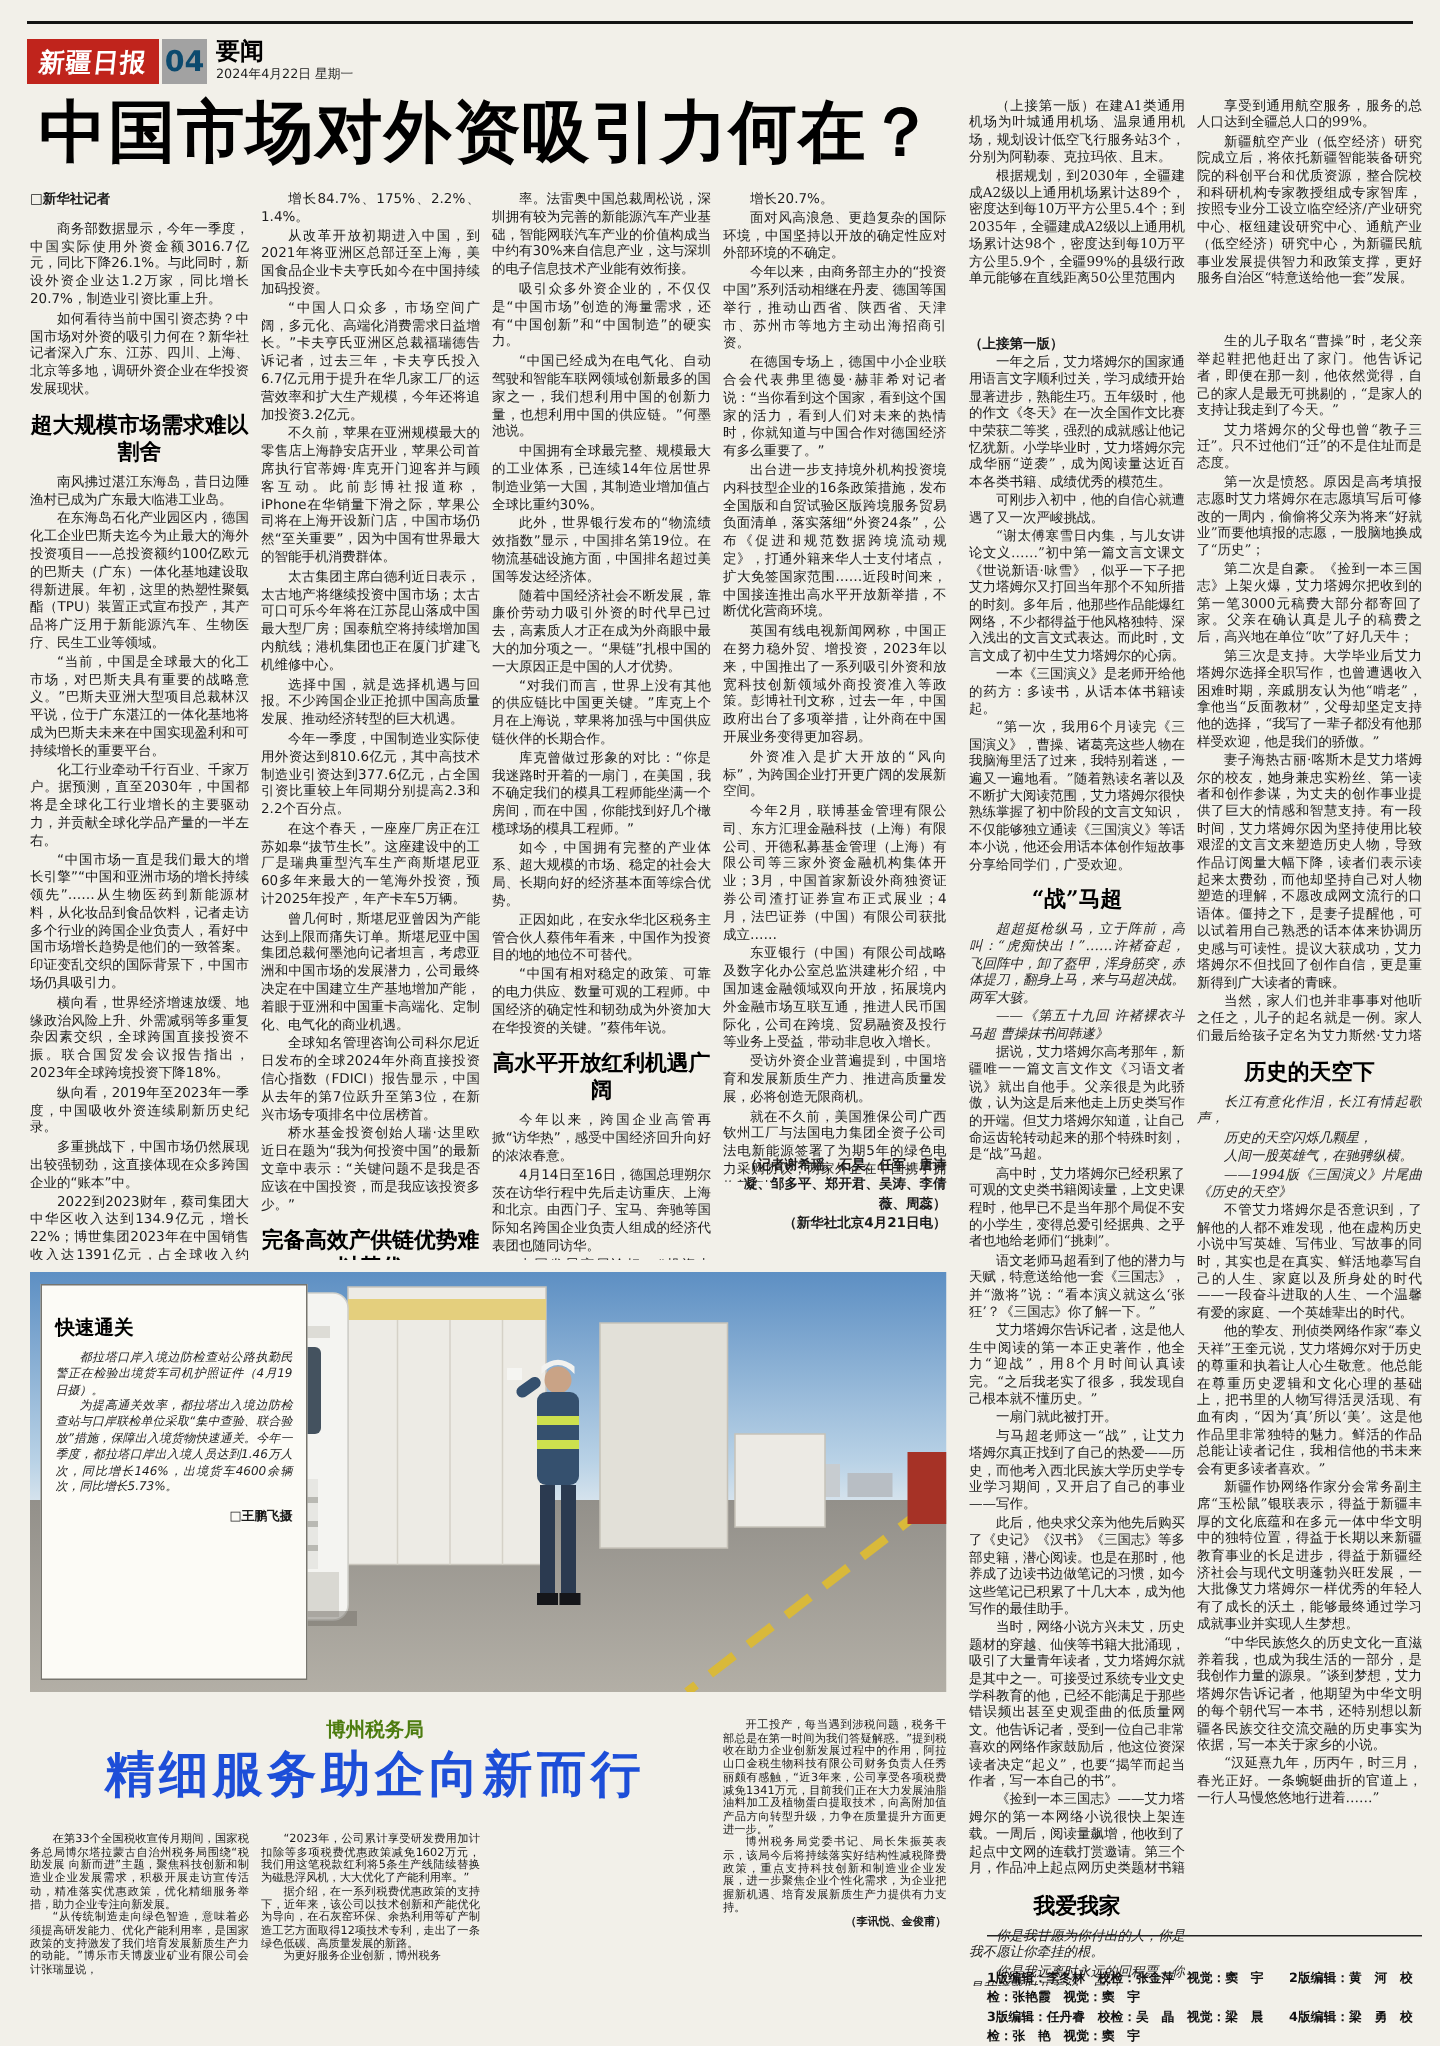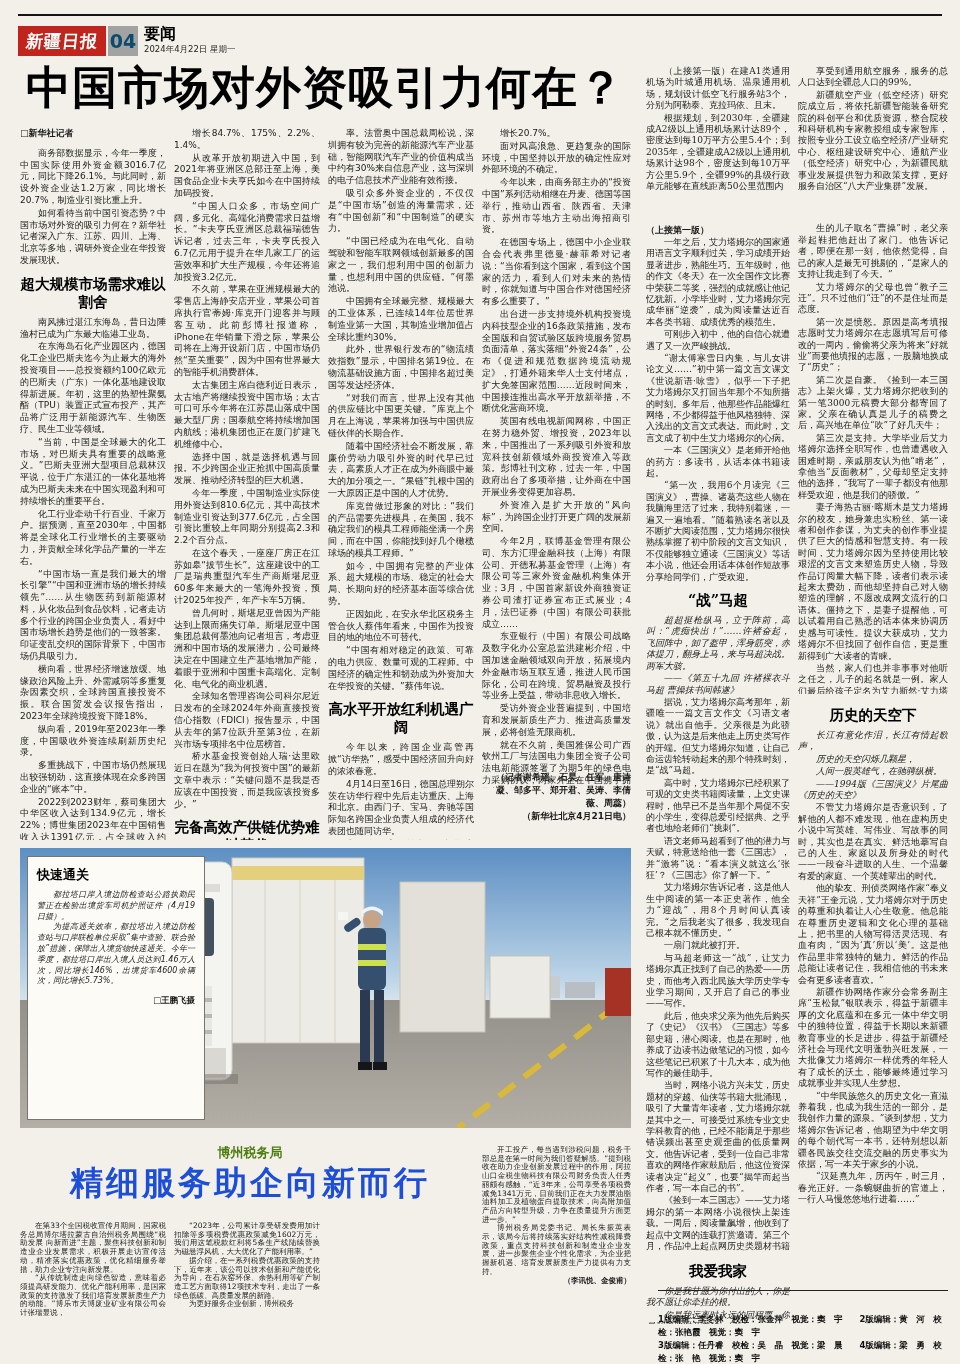--- a/index.html
+++ b/index.html
@@ -19,21 +19,21 @@
   .serif{font-family:"DejaVu Serif",serif;font-size:9px;line-height:11.4px;}
   .col .para{text-indent:2em;margin:0 0 1px 0;}
   .col .subhead{font-weight:bold;font-size:14.5px;line-height:18px;text-align:center;text-indent:0;margin:8px 0 6px 0;color:#000;}
   .col .quote{font-style:italic;text-indent:2em;margin:1px 0;color:#222;}
   .col .byline{font-weight:bold;text-indent:0;margin:0 0 8px 0;}
   .col .label{font-weight:bold;text-indent:0;margin-top:2px;}
   .col .gap{height:30px;}
   #col4-sign{left:482px;top:771px;width:149px;font-size:9px;line-height:13px;font-weight:bold;text-align:right;}
   
   #news-photo{left:20px;top:848px;width:611px;height:280px;}
-  #caption-card{left:27px;top:856px;width:178px;height:264px;background:#fcfbf6;border:1px solid #77756e;box-sizing:border-box;padding:9px 9px;overflow:hidden;}
+  #caption-card{left:27px;top:856px;width:178px;height:264px;background:#fcfbf6;border:1px solid #77756e;box-sizing:border-box;padding:19px 9px;overflow:hidden;}
   #caption-card .cap-title{font-weight:bold;font-size:13px;margin-bottom:6px;color:#000;}
   #caption-card .cap-p{font-size:8px;line-height:10.8px;text-align:justify;text-indent:2em;font-style:italic;color:#222;}
   #caption-card .cap-credit{font-weight:bold;font-size:8.5px;text-align:right;margin-top:8px;}
   
   #tax-kicker{left:20px;top:1144px;width:460px;text-align:center;font-size:13px;font-weight:bold;color:#4d7c0f;}
   #tax-headline{left:20px;top:1160px;width:460px;text-align:center;font-size:33px;line-height:46px;font-weight:900;letter-spacing:3px;color:#1d4ed8;white-space:nowrap;}
   .tax-col{position:absolute;overflow:hidden;font-size:7.5px;line-height:8.7px;text-align:justify;}
   .tax-col .para{text-indent:2em;margin:0;}
   .tax-col .signoff{font-weight:bold;text-align:right;text-indent:0;}
   
@@ -83,23 +83,23 @@
       <div class="para">全球知名管理咨询公司科尔尼近日发布的全球2024年外商直接投资信心指数（FDICI）报告显示，中国从去年的第7位跃升至第3位，在新兴市场专项排名中位居榜首。</div>
       <div class="para">桥水基金投资创始人瑞·达里欧近日在题为“我为何投资中国”的最新文章中表示：“关键问题不是我是否应该在中国投资，而是我应该投资多少。”</div>
       <div class="subhead">完备高效产供链优势难以替代</div>
     </div>
   <div class="col" style="left:328px;top:128px;width:146px;height:712px;">
       <div class="para">率。法雷奥中国总裁周松说，深圳拥有较为完善的新能源汽车产业基础，智能网联汽车产业的价值构成当中约有30%来自信息产业，这与深圳的电子信息技术产业能有效衔接。</div>
       <div class="para">吸引众多外资企业的，不仅仅是“中国市场”创造的海量需求，还有“中国创新”和“中国制造”的硬实力。</div>
       <div class="para">“中国已经成为在电气化、自动驾驶和智能车联网领域创新最多的国家之一，我们想利用中国的创新力量，也想利用中国的供应链。”何墨池说。</div>
       <div class="para">中国拥有全球最完整、规模最大的工业体系，已连续14年位居世界制造业第一大国，其制造业增加值占全球比重约30%。</div>
       <div class="para">此外，世界银行发布的“物流绩效指数”显示，中国排名第19位。在物流基础设施方面，中国排名超过美国等发达经济体。</div>
+      <div class="para">随着中国经济社会不断发展，靠廉价劳动力吸引外资的时代早已过去，高素质人才正在成为外商眼中最大的加分项之一。“果链”扎根中国的一大原因正是中国的人才优势。</div>
       <div class="para">“对我们而言，世界上没有其他的供应链比中国更关键。”库克上个月在上海说，苹果将加强与中国供应链伙伴的长期合作。</div>
-      <div class="para">随着中国经济社会不断发展，靠廉价劳动力吸引外资的时代早已过去，高素质人才正在成为外商眼中最大的加分项之一。“果链”扎根中国的一大原因正是中国的人才优势。</div>
-      <div class="para">库克曾做过形象的对比：“我们的产品需要先进模具，在美国，我不确定我们的模具工程师能坐满一个房间，而在中国，你能找到好几个橄榄球场的模具工程师。”</div>
+      <div class="para">库克曾做过形象的对比：“你是我迷路时开着的一扇门，在美国，我不确定我们的模具工程师能坐满一个房间，而在中国，你能找到好几个橄榄球场的模具工程师。”</div>
       <div class="para">如今，中国拥有完整的产业体系、超大规模的市场、稳定的社会大局、长期向好的经济基本面等综合优势。</div>
       <div class="para">正因如此，在安永华北区税务主管合伙人蔡伟年看来，中国作为投资目的地的地位不可替代。</div>
       <div class="para">“中国有相对稳定的政策、可靠的电力供应、数量可观的工程师。中国经济的确定性和韧劲成为外资加大在华投资的关键。”蔡伟年说。</div>
       <div class="subhead">高水平开放红利机遇广阔</div>
       <div class="para">今年以来，跨国企业高管再掀“访华热”，感受中国经济回升向好的浓浓春意。</div>
       <div class="para">4月14日至16日，德国总理朔尔茨在访华行程中先后走访重庆、上海和北京。由西门子、宝马、奔驰等国际知名跨国企业负责人组成的经济代表团也随同访华。</div>
       <div class="para">中国发展高层论坛、“投资中国”首场标志性活动、博鳌亚洲论坛2024年年会、消博会、广交会……今年以来，密集举行的高层会晤、经贸盛会吸引众多跨国企业负责人来华交流考察、商签合作。</div>
     </div>
   <div class="col" style="left:482px;top:128px;width:149px;height:660px;">
       <div class="para">增长20.7%。</div>
@@ -142,21 +142,21 @@
       <div class="para">当时，网络小说方兴未艾，历史题材的穿越、仙侠等书籍大批涌现，吸引了大量青年读者，艾力塔姆尔就是其中之一。可接受过系统专业文史学科教育的他，已经不能满足于那些错误频出甚至史观歪曲的低质量网文。他告诉记者，受到一位自己非常喜欢的网络作家鼓励后，他这位资深读者决定“起义”，也要“揭竿而起当作者，写一本自己的书”。</div>
       <div class="para">《捡到一本三国志》——艾力塔姆尔的第一本网络小说很快上架连载。一周后，阅读量飙增，他收到了起点中文网的连载打赏邀请。第三个月，作品冲上起点网历史类题材书籍的榜首。随之而来的，是热情洋溢的粉丝留言、各式各样的平台赞誉以及可观的稿酬收入……</div>
     </div>
   <div class="col serif" style="left:646px;top:1254px;width:144px;height:70px;">
       <div class="subhead">我爱我家</div>
       <div class="quote">你是我甘愿为你付出的人，你是我不愿让你牵挂的根。</div>
       <div class="quote">你是我远离时永远的回程票，你是我迷路时开着的一扇门。</div>
     </div>
   <div class="col serif" style="left:798px;top:66px;width:150px;height:628px;">
       <div class="para">享受到通用航空服务，服务的总人口达到全疆总人口的99%。</div>
-      <div class="para">新疆航空产业（低空经济）研究院成立后，将依托新疆智能装备研究院的科创平台和优质资源，整合院校和科研机构专家教授组成专家智库，按照专业分工设立临空经济/产业研究中心、枢纽建设研究中心、通航产业（低空经济）研究中心，为新疆民航事业发展提供智力和政策支撑，更好服务自治区“八大产业集群”发展。</div>
+      <div class="para">新疆航空产业（低空经济）研究院成立后，将依托新疆智能装备研究院的科创平台和优质资源，整合院校和科研机构专家教授组成专家智库，按照专业分工设立临空经济/产业研究中心、枢纽建设研究中心、通航产业（低空经济）研究中心，为新疆民航事业发展提供智力和政策支撑，更好服务自治区“特意送给他一套”发展。</div>
       <div class="gap"></div>
       <div class="para">生的儿子取名“曹操”时，老父亲举起鞋把他赶出了家门。他告诉记者，即便在那一刻，他依然觉得，自己的家人是最无可挑剔的，“是家人的支持让我走到了今天。”</div>
       <div class="para">艾力塔姆尔的父母也曾“教子三迁”。只不过他们“迁”的不是住址而是态度。</div>
       <div class="para">第一次是愤怒。原因是高考填报志愿时艾力塔姆尔在志愿填写后可修改的一周内，偷偷将父亲为将来“好就业”而要他填报的志愿，一股脑地换成了“历史”；</div>
       <div class="para">第二次是自豪。《捡到一本三国志》上架火爆，艾力塔姆尔把收到的第一笔3000元稿费大部分都寄回了家。父亲在确认真是儿子的稿费之后，高兴地在单位“吹”了好几天牛；</div>
       <div class="para">第三次是支持。大学毕业后艾力塔姆尔选择全职写作，也曾遭遇收入困难时期，亲戚朋友认为他“啃老”，拿他当“反面教材”，父母却坚定支持他的选择，“我写了一辈子都没有他那样受欢迎，他是我们的骄傲。”</div>
       <div class="para">妻子海热古丽·喀斯木是艾力塔姆尔的校友，她身兼忠实粉丝、第一读者和创作参谋，为丈夫的创作事业提供了巨大的情感和智慧支持。有一段时间，艾力塔姆尔因为坚持使用比较艰涩的文言文来塑造历史人物，导致作品订阅量大幅下降，读者们表示读起来太费劲，而他却坚持自己对人物塑造的理解，不愿改成网文流行的口语体。僵持之下，是妻子提醒他，可以试着用自己熟悉的话本体来协调历史感与可读性。提议大获成功，艾力塔姆尔不但找回了创作自信，更是重新得到广大读者的青睐。</div>
       <div class="para">当然，家人们也并非事事对他听之任之，儿子的起名就是一例。家人们最后给孩子定名为艾力斯然·艾力塔姆尔，寓意能像历史上的英雄一样。可艾力塔姆尔直到今天，依然坚持把儿子叫作“小曹操”。</div>
     </div>
   <div class="col serif" style="left:798px;top:698px;width:150px;height:578px;">

